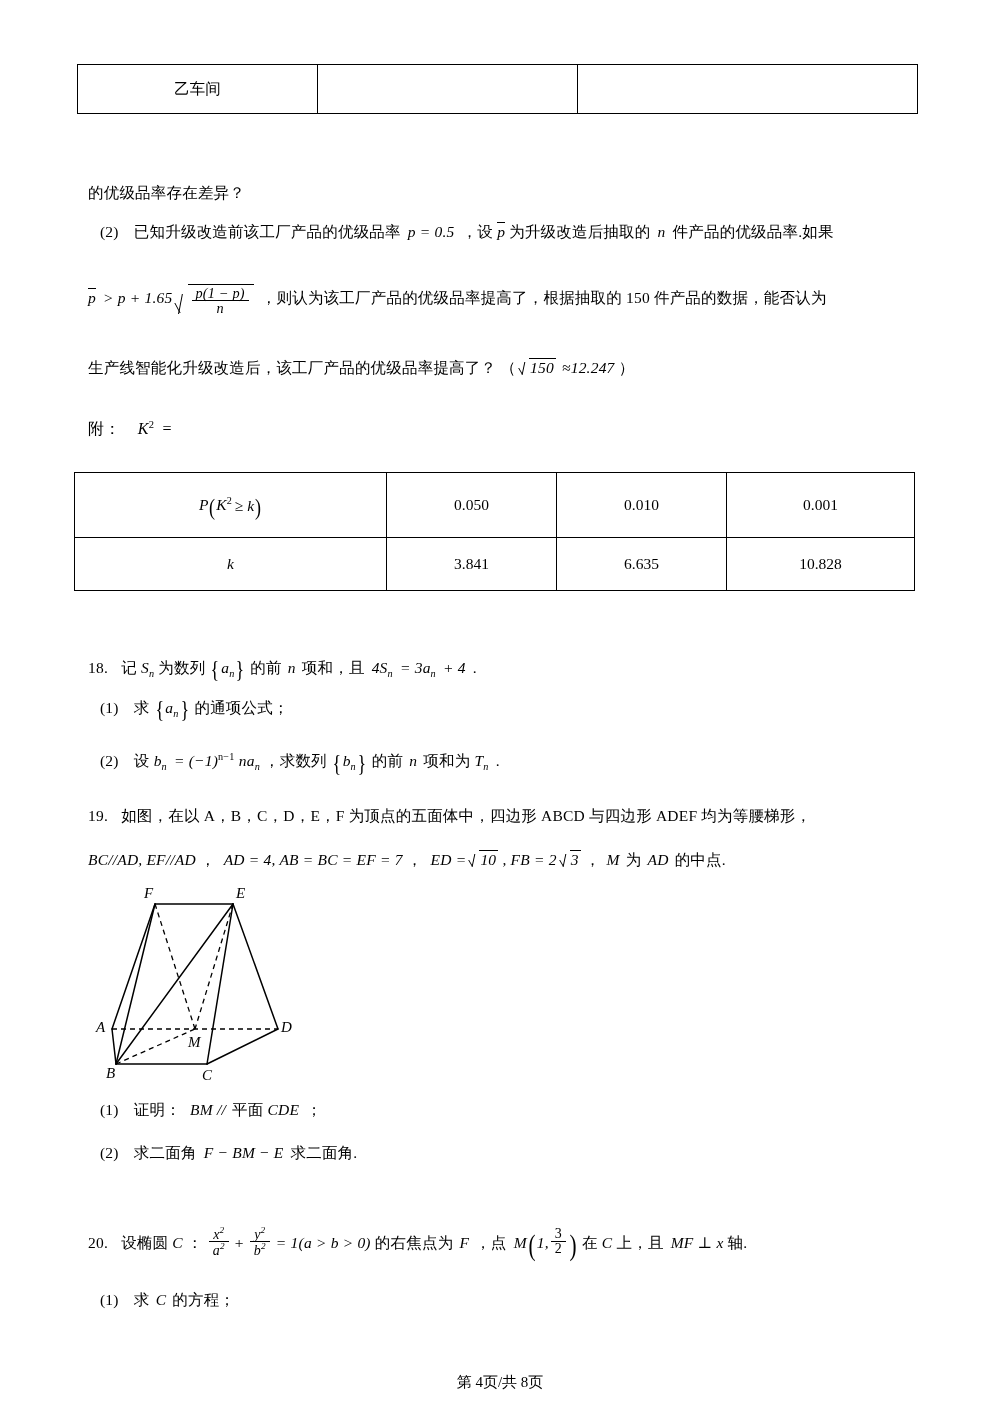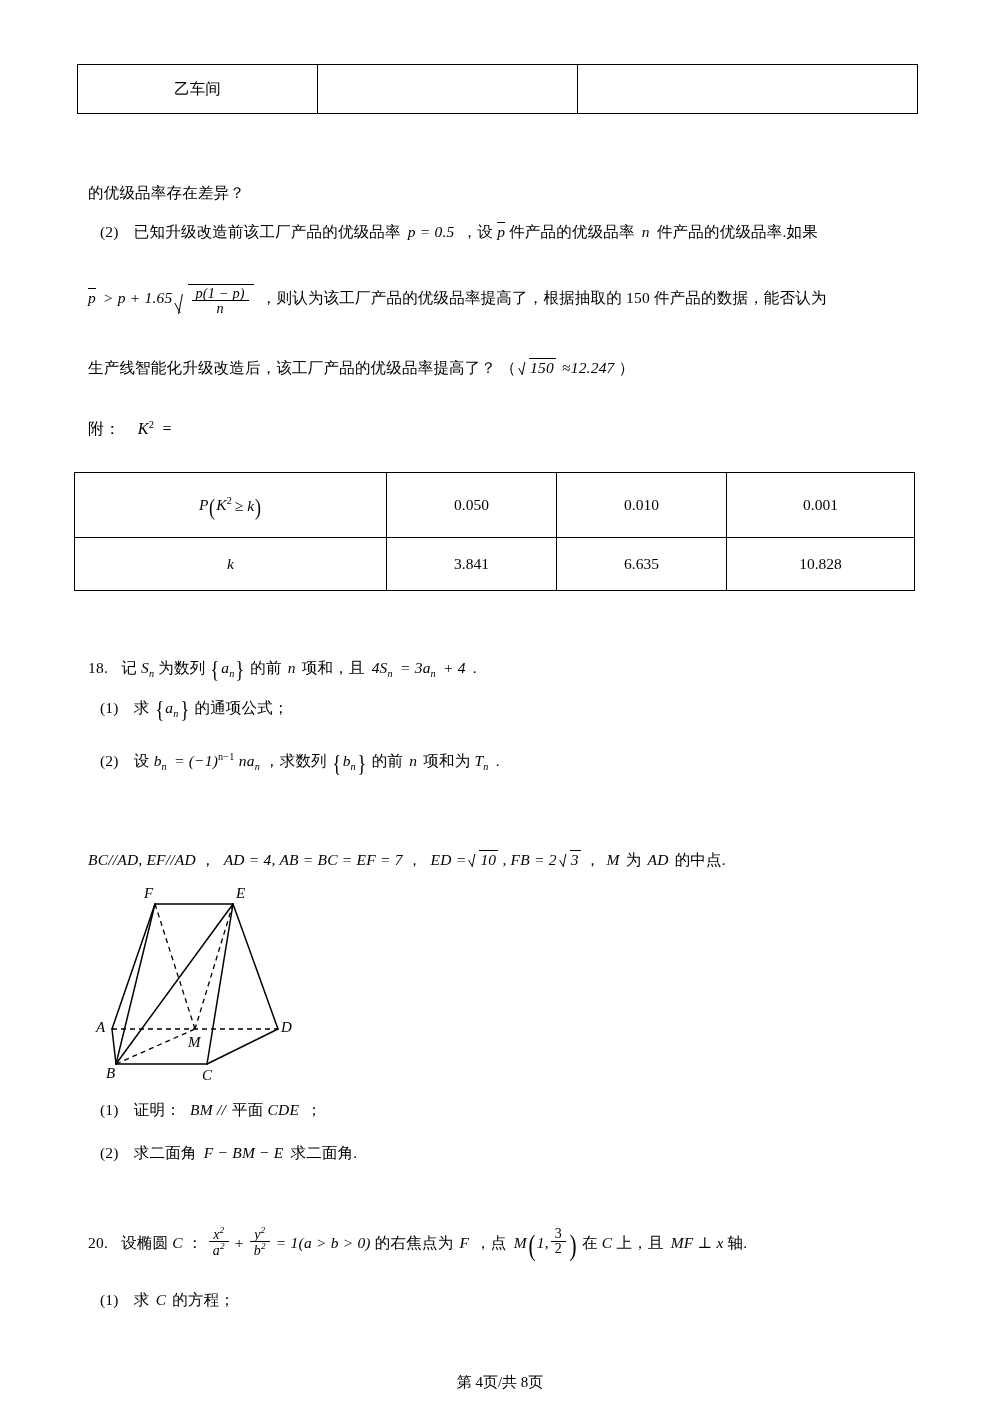--- a/index.html
+++ b/index.html
@@ -175,21 +175,21 @@
 
   <div class="ln" style="left:88px;top:185px;">的优级品率存在差异？</div>
 
   <div class="ln" style="left:100px;top:222px;">
     <span>(2)</span>
     <span style="display:inline-block;width:7px;"></span>
     <span>已知升级改造前该工厂产品的优级品率</span>
     <span class="it" style="padding:0 3px;">p = 0.5</span>
     <span>，设</span>
     <span class="obar">p</span>
-    <span>件产品的优级品率</span>
+    <span>为升级改造后抽取的</span>
     <span class="it" style="padding:0 3px;">n</span>
     <span>件产品的优级品率.如果</span>
   </div>
 
   <div class="ln" style="left:88px;top:284px;">
     <span class="obar">p</span>
     <span class="it" style="padding-left:3px;">&gt; p + 1.65</span>
     <span class="rad" style="font-size:0.97em;">
       <span class="rbody">
         <span class="frac" style="top:0;">
@@ -283,20 +283,25 @@
     <span class="it">na</span><span class="sub">n</span>
     <span>，求数列</span>
     <span class="midparen">{</span><span class="it">b</span><span class="sub">n</span><span class="midparen">}</span>
     <span>的前</span>
     <span class="it" style="padding:0 2px;">n</span>
     <span>项和为</span>
     <span class="it">T</span><span class="sub">n</span>
     <span style="padding-left:3px;">.</span>
   </div>
 
+  <div class="ln" style="left:88px;top:808px;">
+    <span>19.</span>
+    <span style="display:inline-block;width:5px;"></span>
+    <span>如图，在以 A，B，C，D，E，F 为顶点的五面体中，四边形 ABCD 与四边形 ADEF 均为等腰梯形，</span>
+  </div>
 
   <div class="ln" style="left:88px;top:850px;">
     <span class="it">BC//AD, EF//AD</span>
     <span>，</span>
     <span class="it" style="padding-left:4px;">AD = 4, AB = BC = EF = 7</span>
     <span>，</span>
     <span class="it" style="padding-left:4px;">ED =</span>
     <span class="radsm">
       <span class="rbody">10</span>
     </span>

